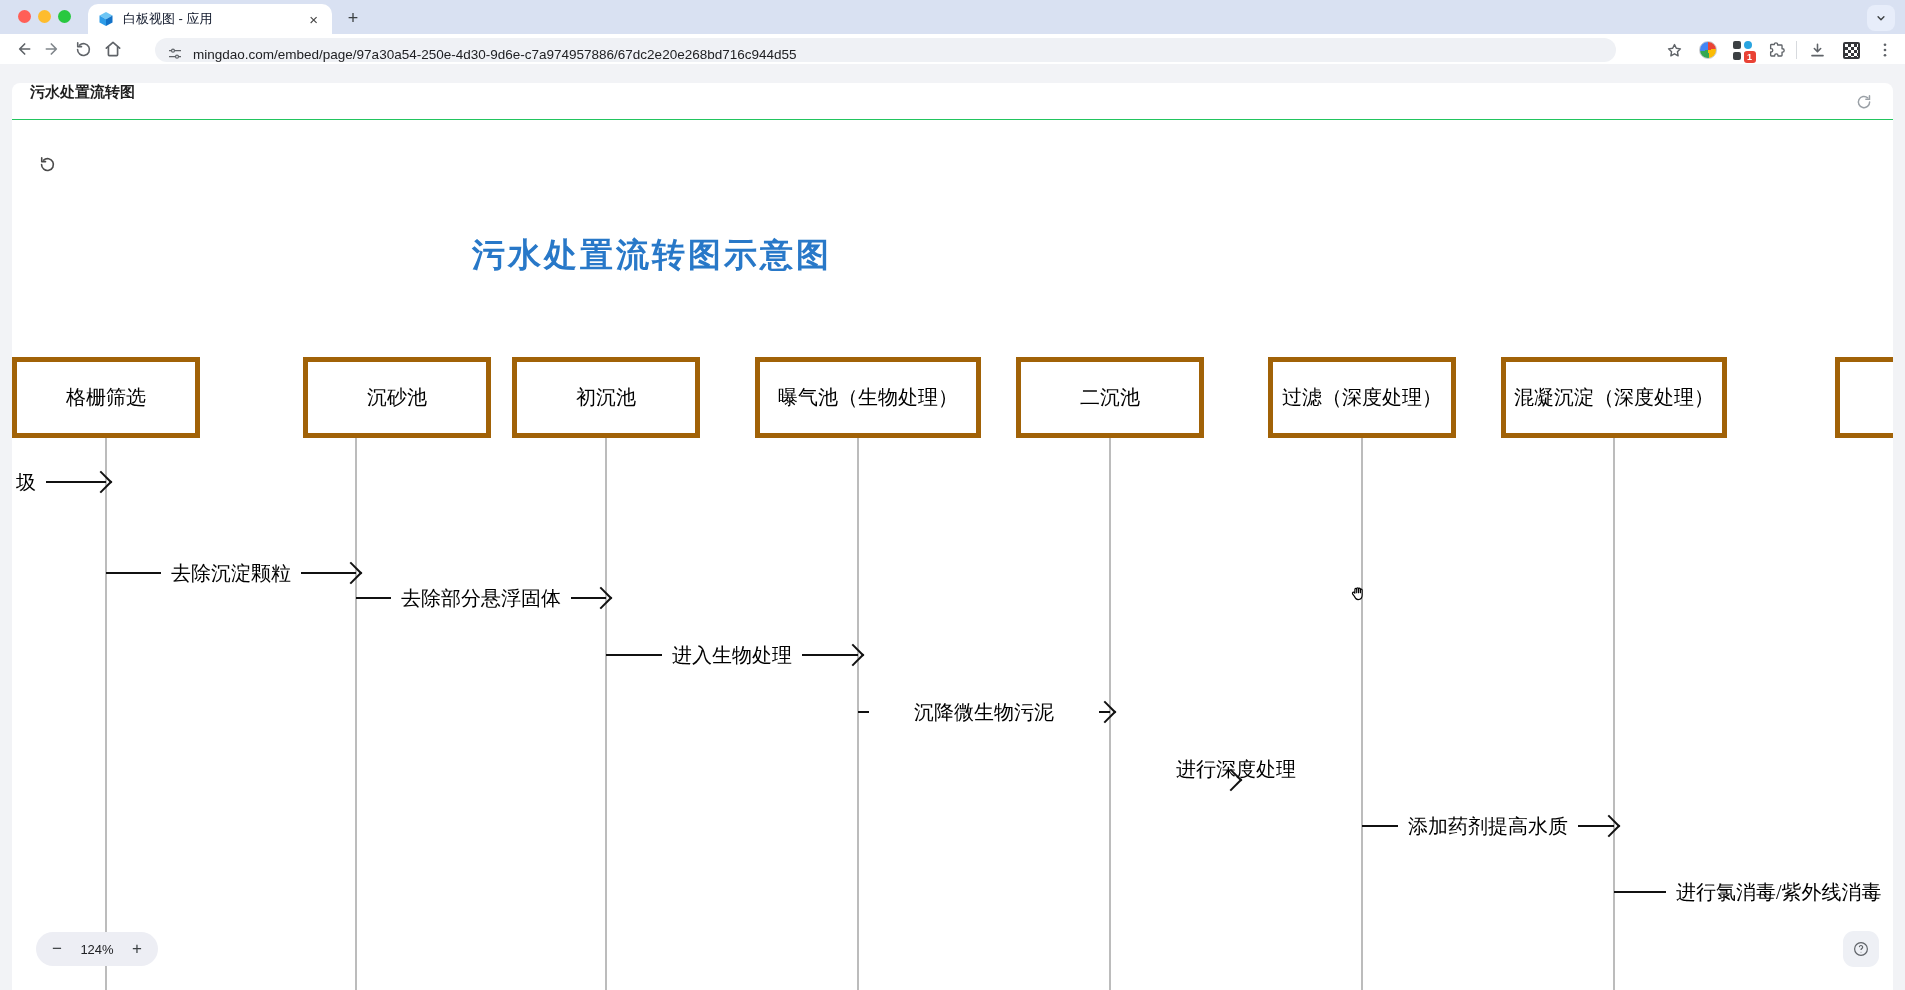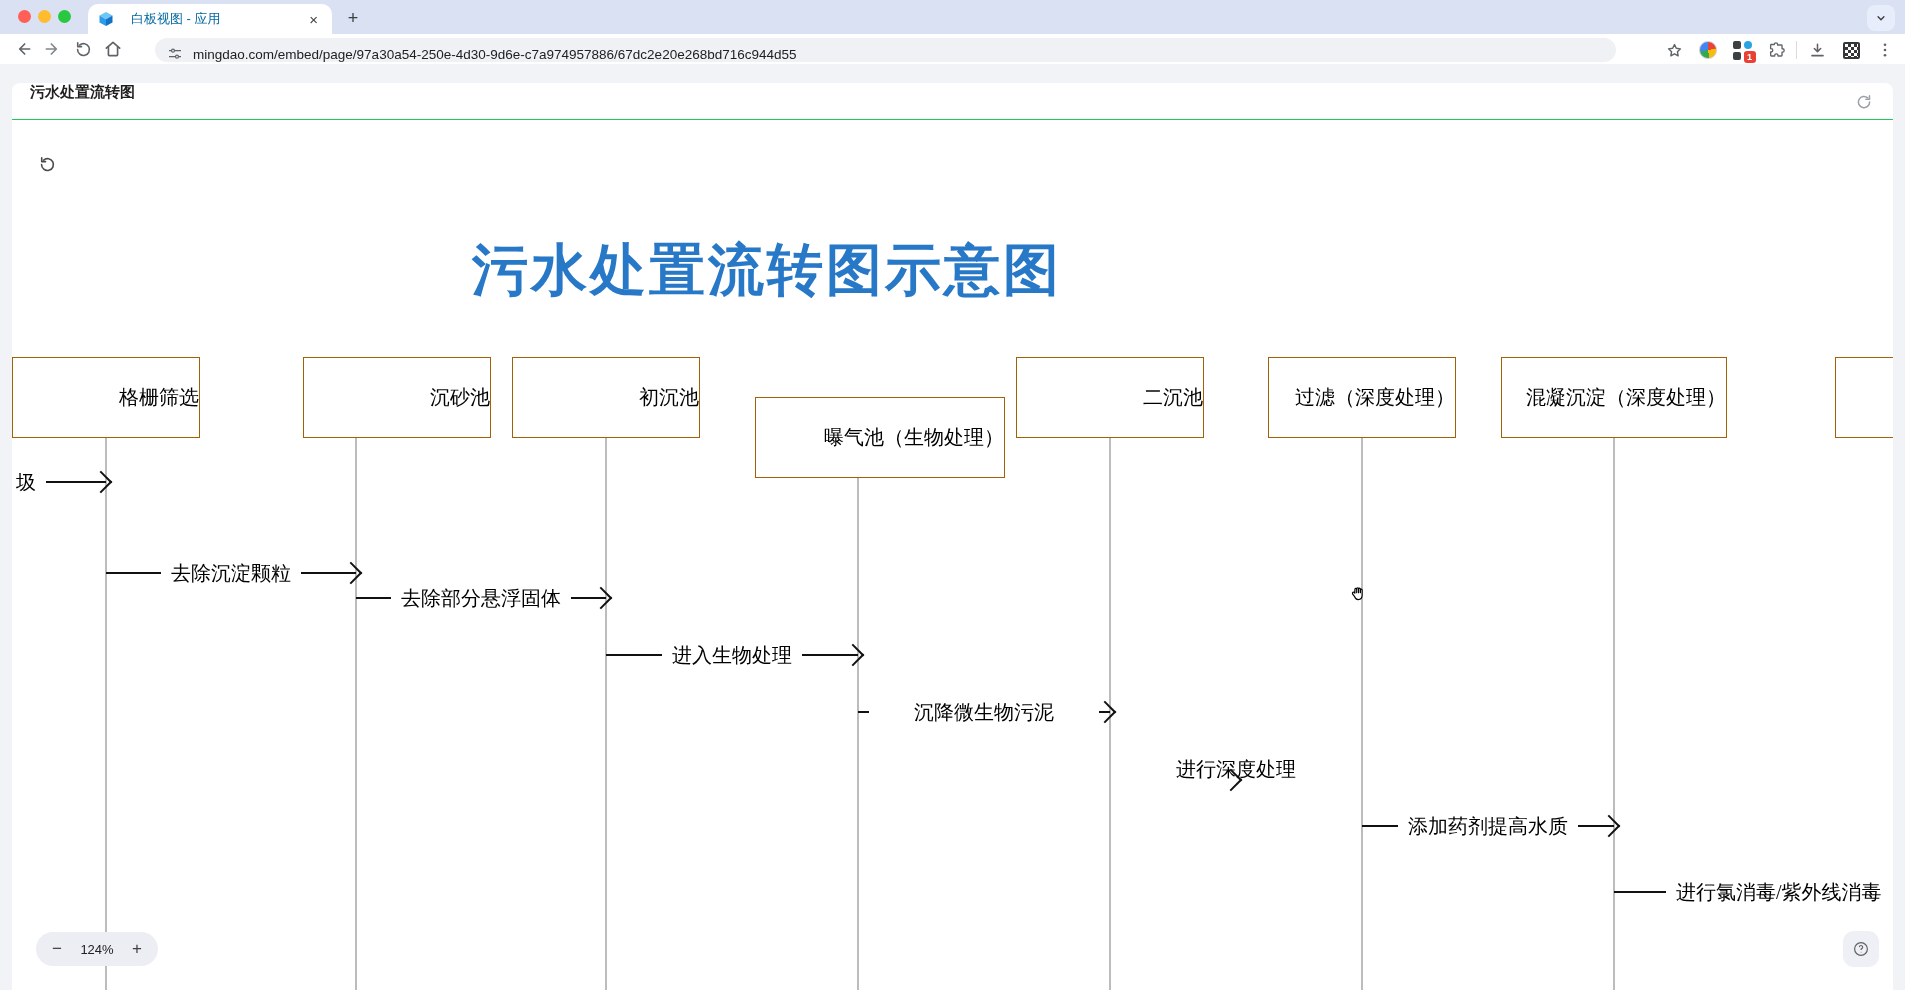--- a/index.html
+++ b/index.html
@@ -4,21 +4,21 @@
 <style>
   * { margin:0; padding:0; box-sizing:border-box; }
   html,body { width:1905px; height:990px; overflow:hidden; font-family:"Liberation Sans", sans-serif; }
   .window { position:relative; width:1905px; height:990px; background:#f2f3f6; }
 
   
   .tabstrip { position:absolute; top:0; left:0; right:0; height:34px; background:#d9e1f2; }
   .lights { position:absolute; left:18px; top:10px; display:flex; gap:7px; }
   .light { width:13px; height:13px; border-radius:50%; }
   .tab { position:absolute; left:88px; top:4px; width:244px; height:30px; background:#fff; border-radius:10px 10px 0 0; display:flex; align-items:center; padding:0 10px; }
-  .tab-title { font-size:13px; color:#0369a1; margin-left:17px; flex:1; white-space:nowrap; overflow:hidden; }
+  .tab-title { font-size:13px; color:#0f172a; margin-left:9px; flex:1; white-space:nowrap; overflow:hidden; }
   .tab-close { font-size:15px; color:#444; cursor:default; padding:0 4px; }
   .newtab { position:absolute; left:340px; top:5px; width:26px; height:26px; border-radius:50%; display:flex; align-items:center; justify-content:center; font-size:18px; color:#3c4043; }
   .tabchev { position:absolute; right:10px; top:5px; width:28px; height:26px; border-radius:8px; background:#e7edfa; display:flex; align-items:center; justify-content:center; }
 
   
   .toolbar { position:absolute; top:34px; left:0; right:0; height:30px; background:#ffffff; display:flex; align-items:center; }
   .tbtn { width:30px; height:26px; display:flex; align-items:center; justify-content:center; flex:0 0 auto; }
   .tbtn svg { stroke:#5f6368; fill:none; stroke-width:2; stroke-linecap:round; stroke-linejoin:round; }
   .omnibox { position:absolute; left:155px; top:4px; width:1461px; height:24px; background:#eff1f5; border-radius:13px; display:flex; align-items:flex-end; padding:0 12px; }
   .omnibox svg { stroke:#5f6368; fill:none; stroke-width:1.8; }
@@ -38,24 +38,24 @@
   .card { position:absolute; left:12px; right:12px; top:19px; bottom:0; background:#fff; border-radius:8px 8px 0 0; }
   .card-header { position:relative; height:37px; border-bottom:1px solid #22c55e; display:flex; align-items:flex-start; padding:0 18px; }
   .card-title { font-size:15px; font-weight:700; color:#1f1f1f; }
   .hd-refresh { position:absolute; right:18px; top:8px; width:22px; height:22px; display:flex; align-items:center; justify-content:center; }
   .hd-refresh svg { stroke:#9aa0a6; fill:none; stroke-width:2; stroke-linecap:round; }
 
   
   .canvas { position:absolute; left:0; right:0; top:38px; bottom:0; overflow:hidden; background:#fff; }
   .reset-btn { position:absolute; left:22px; top:30px; width:26px; height:26px; display:flex; align-items:center; justify-content:center; }
   .reset-btn svg { stroke:#4a4a4a; fill:none; stroke-width:2; stroke-linecap:round; stroke-linejoin:round; }
-  .canvas-title { position:absolute; left:460px; top:112px; font-size:56px; font-weight:700; letter-spacing:3px; white-space:nowrap; }
+  .canvas-title { position:absolute; left:460px; top:112px; font-size:33px; font-weight:700; letter-spacing:3px; white-space:nowrap; }
 
   .lifeline { position:absolute; width:2px; top:317px; bottom:0; background:#bcbcbc; }
-  .sbox { position:absolute; top:236px; height:81px; background:#fff; border:1px solid #a16207; display:flex; align-items:center; justify-content:flex-end; font-size:20px; color:#000; font-family:"Liberation Serif", serif; white-space:nowrap; z-index:2; }
+  .sbox { position:absolute; top:236px; height:81px; background:#fff; border:5px solid #a16207; display:flex; align-items:center; justify-content:center; font-size:20px; color:#000; font-family:"Liberation Serif", serif; white-space:nowrap; z-index:2; }
   .flow { position:absolute; height:28px; display:flex; align-items:center; z-index:3; }
   .fline { flex:1; position:relative; border-top:2.5px solid #111; }
   .fline.fixed { flex:0 0 auto; }
   .chev { position:absolute; right:-3px; top:-9.5px; width:16px; height:16px; border-top:2.5px solid #111; border-right:2.5px solid #111; transform:rotate(45deg); }
   .flabel { font-size:20px; color:#000; margin:0 10px; white-space:nowrap; font-family:"Liberation Serif", serif; line-height:1; }
 
   .zoom-pill { position:absolute; left:24px; top:811px; width:122px; height:34px; background:#edeef4; border-radius:17px; display:flex; align-items:center; justify-content:space-between; padding:0 13px; z-index:5; }
   .zoom-pill .zbtn { font-size:17px; color:#3c4043; width:16px; text-align:center; }
   .zoom-val { font-size:13px; color:#202124; }
   .help-btn { position:absolute; right:14px; top:810px; width:36px; height:36px; background:#eef0f5; border-radius:11px; display:flex; align-items:center; justify-content:center; z-index:5; }
@@ -197,21 +197,21 @@
             <div class="lifeline" style="left: 1601px;"></div>
             <div class="sbox" style="left: 0px; width: 188px;">
               <span>格栅筛选</span>
             </div>
             <div class="sbox" style="left: 250px; width: 188px; margin-left: 41px;">
               <span>沉砂池</span>
             </div>
             <div class="sbox" style="left: 500px; width: 188px;">
               <span>初沉池</span>
             </div>
-            <div class="sbox" style="left: 743px; width: 250px; margin-top: 40px;">
+            <div class="sbox" style="left: 743px; width: 226px;">
               <span>曝气池（生物处理）</span>
             </div>
             <div class="sbox" style="left: 1004px; width: 188px;">
               <span>二沉池</span>
             </div>
             <div class="sbox" style="left: 1256px; width: 188px;">
               <span>过滤（深度处理）</span>
             </div>
             <div class="sbox" style="left: 1489px; width: 226px;">
               <span>混凝沉淀（深度处理）</span>

